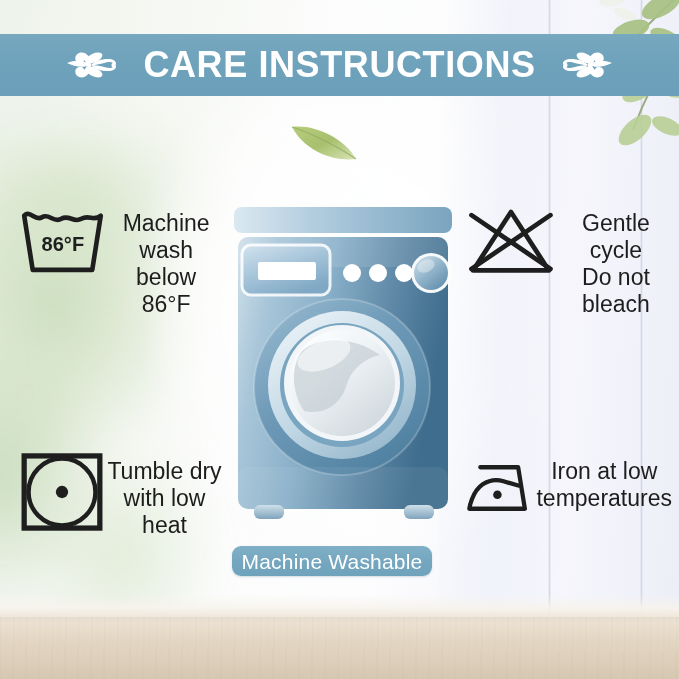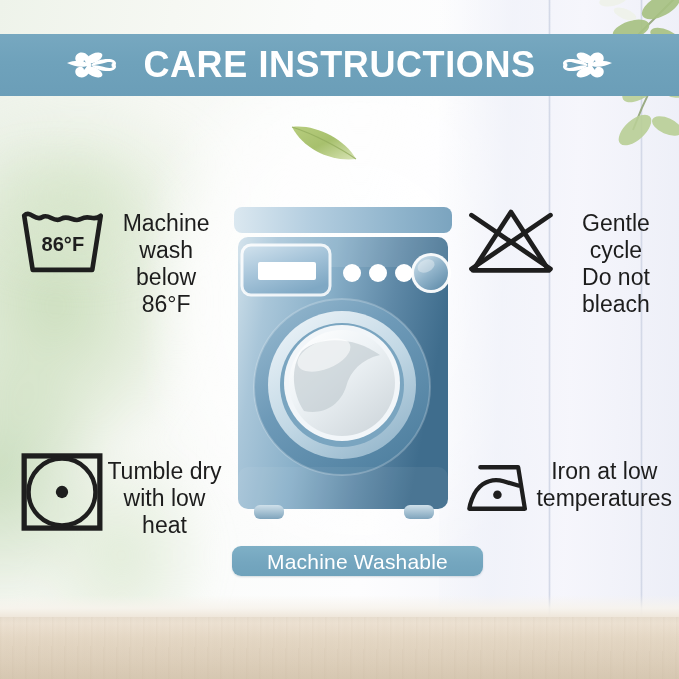--- a/index.html
+++ b/index.html
@@ -56,21 +56,21 @@
 
   #cell-wash{left:18px;top:196px;width:205px;}
   #cell-bleach{left:462px;top:196px;width:210px;}
   #cell-dry{left:18px;top:444px;width:205px;}
   #cell-iron{left:462px;top:444px;width:210px;}
 
   
   #machine{position:absolute;left:228px;top:205px;width:230px;height:330px;}
 
   
-  .badge{position:absolute;left:232px;top:546px;width:251px;height:30px;border-radius:9px;
+  .badge{position:absolute;left:232px;top:546px;width:200px;height:30px;border-radius:9px;
     background:linear-gradient(180deg,#7fb0c6 0%,#74a6bf 55%,#6fa2bb 100%);
     display:flex;align-items:center;justify-content:center;
     box-shadow:0 1px 2px rgba(90,120,140,.25);}
   .badge span{color:#ffffff;font-size:21px;letter-spacing:.2px;line-height:1;}
 </style>
 </head>
 <body>
 
 <div id="stage">
 

